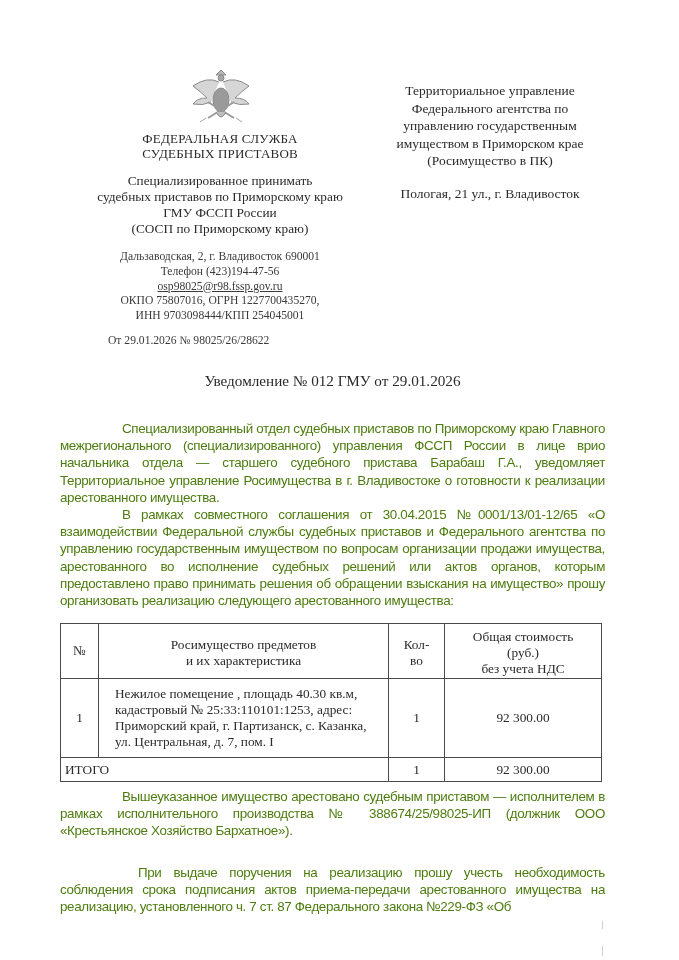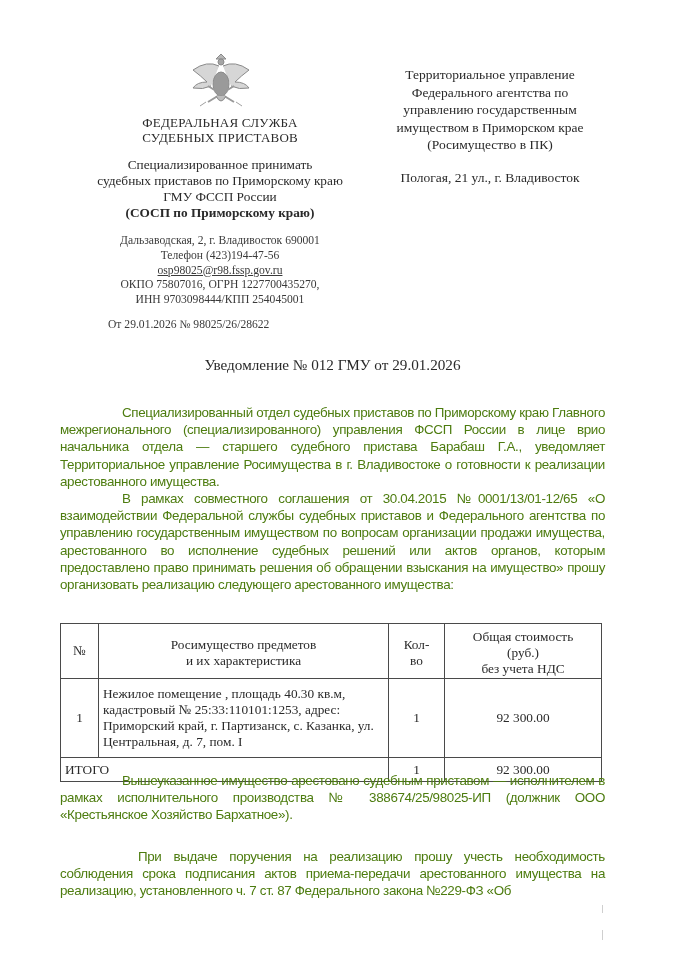--- a/index.html
+++ b/index.html
@@ -1,26 +1,26 @@
 <!DOCTYPE html>
 <html><head>
   <meta charset="utf-8">
   <style>
     html, body { margin: 0; padding: 0; }
     body {
       width: 679px; height: 960px; background: #ffffff; position: relative; overflow: hidden;
       font-family: "Liberation Serif", "DejaVu Serif", serif; color: #2a2a2a;
     }
-    .abs { position: absolute; }
+    .abs { position: absolute; margin-top: 16px; }
     .center { text-align: center; }
     .left-block { left: 90px; width: 260px; }
     .emblem { left: 186px; top: 50px; width: 70px; height: 66px; }
     .agency { top: 115px; font-size: 13px; line-height: 15px; letter-spacing: 0.2px; }
     .dept { top: 157px; font-size: 13.3px; line-height: 16px; }
-    .dept .bold { font-weight: bold; }
+    .dept .bold { font-weight: normal; }
     .contacts { top: 234px; font-size: 11.6px; line-height: 14.8px; color: #3a3a3a; }
     .contacts .email { text-decoration: underline; }
     .outdate { left: 108px; top: 318px; font-size: 11.6px; color: #3a3a3a; }
     .recipient { left: 372px; top: 66px; width: 236px; font-size: 13.5px; line-height: 17.5px; }
     .addr { left: 372px; top: 170px; width: 236px; font-size: 13.5px; }
     .title { left: 60px; width: 545px; top: 356px; font-size: 15.2px; line-height: 18px; }
     .para {
       left: 60px; width: 545px; font-size: 13.4px; line-height: 17.2px;
       text-align: justify; text-indent: 62px;
       font-family: "Liberation Sans Narrow", "Liberation Sans", "DejaVu Sans", sans-serif;
@@ -36,21 +36,21 @@
       border-collapse: collapse; font-size: 13.3px; line-height: 16px;
     }
     table.items td, table.items th {
       border: 1px solid #4a4a4a; font-weight: normal; vertical-align: middle;
     }
     th.c-no { width: 35px; height: 52px; text-align: center; }
     th.c-name { width: 287px; text-align: center; vertical-align: top; padding-top: 4px; }
     th.c-qty { width: 53px; text-align: center; vertical-align: top; padding-top: 4px; }
     th.c-cost { text-align: center; vertical-align: top; padding-top: 4px; }
     td.r-no { text-align: center; height: 76px; }
-    td.r-name { padding: 0 4px; text-align: left; }
+    td.r-name { padding: 0 16px; text-align: left; }
     td.r-qty { text-align: center; }
     td.r-cost { text-align: center; }
     td.t-label { text-align: left; padding-left: 4px; height: 21px; }
     td.t-qty { text-align: center; font-weight: bold; }
     td.t-cost { text-align: center; }
     .scan-mark { right: 76px; width: 1px; background: #cfcfcf; }
   </style>
 </head>
 <body>
 

